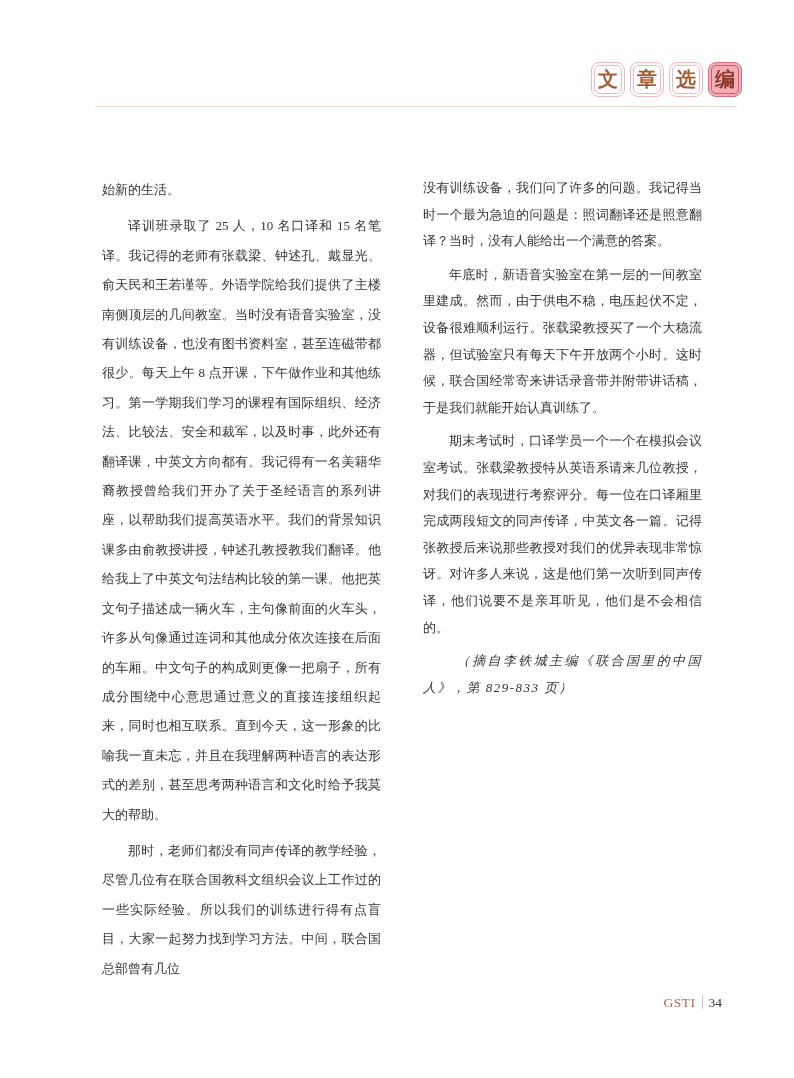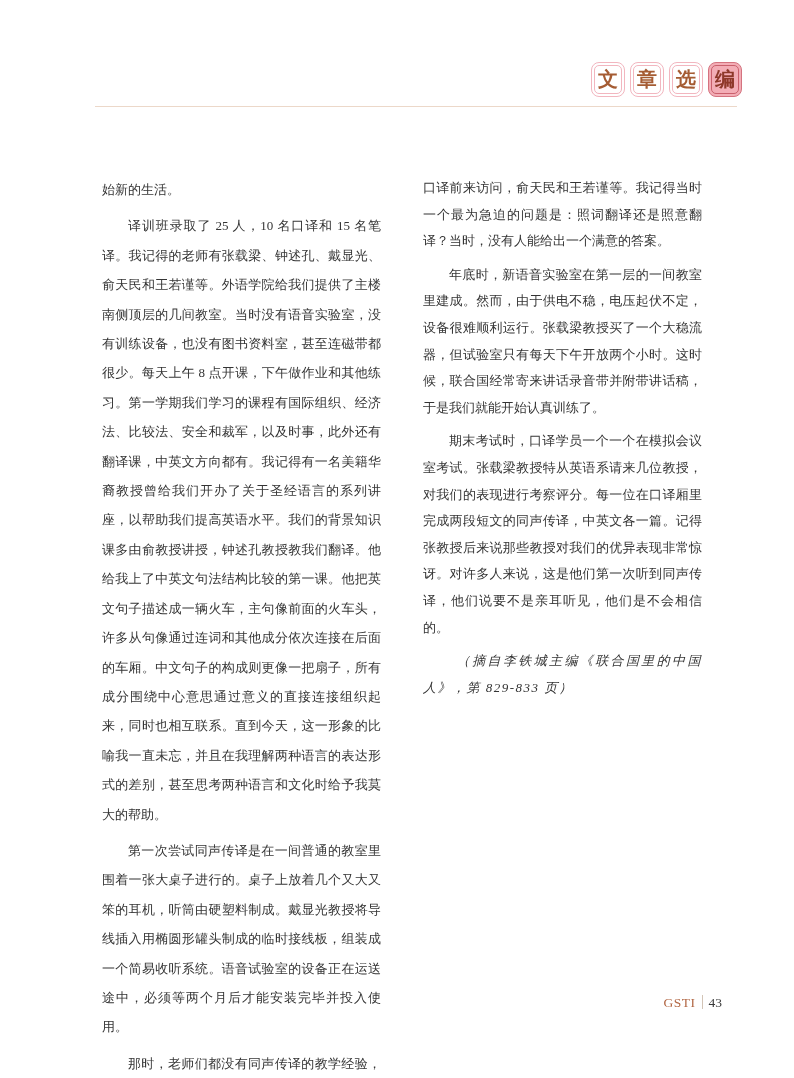--- a/index.html
+++ b/index.html
@@ -116,30 +116,29 @@
     <div class="seal-box filled">
       <div class="inner">编</div>
     </div>
   </div>
   <div class="header-rule"></div>
 
   <div class="columns">
     <div class="col col-left">
       <p>始新的生活。</p>
       <p class="indent">译训班录取了 25 人，10 名口译和 15 名笔译。我记得的老师有张载梁、钟述孔、戴显光、俞天民和王若谨等。外语学院给我们提供了主楼南侧顶层的几间教室。当时没有语音实验室，没有训练设备，也没有图书资料室，甚至连磁带都很少。每天上午 8 点开课，下午做作业和其他练习。第一学期我们学习的课程有国际组织、经济法、比较法、安全和裁军，以及时事，此外还有翻译课，中英文方向都有。我记得有一名美籍华裔教授曾给我们开办了关于圣经语言的系列讲座，以帮助我们提高英语水平。我们的背景知识课多由俞教授讲授，钟述孔教授教我们翻译。他给我上了中英文句法结构比较的第一课。他把英文句子描述成一辆火车，主句像前面的火车头，许多从句像通过连词和其他成分依次连接在后面的车厢。中文句子的构成则更像一把扇子，所有成分围绕中心意思通过意义的直接连接组织起来，同时也相互联系。直到今天，这一形象的比喻我一直未忘，并且在我理解两种语言的表达形式的差别，甚至思考两种语言和文化时给予我莫大的帮助。</p>
-      <p class="indent">第一次尝试同声传译是在一间普通的教室里围着一张大桌子进行的。桌子上放着几个又大又笨的耳机，听筒由硬塑料制成。戴显光教授将导线插入用椭圆形罐头制成的临时接线板，组装成一个简易收听系统。语音试验室的设备正在运送途中，必须等两个月后才能安装完毕并投入使用。</p>
       <p class="indent">那时，老师们都没有同声传译的教学经验，尽管几位有在联合国教科文组织会议上工作过的一些实际经验。所以我们的训练进行得有点盲目，大家一起努力找到学习方法。中间，联合国总部曾有几位</p>
     </div>
     <div class="col col-right">
-      <p>口译前来访问，俞天民和王若谨等。我记得当时一个最为急迫的问题是：照词翻译还是照意翻译？当时，没有人能给出一个满意的答案。</p>
+      <p>没有训练设备，我们问了许多的问题。我记得当时一个最为急迫的问题是：照词翻译还是照意翻译？当时，没有人能给出一个满意的答案。</p>
       <p class="indent">年底时，新语音实验室在第一层的一间教室里建成。然而，由于供电不稳，电压起伏不定，设备很难顺利运行。张载梁教授买了一个大稳流器，但试验室只有每天下午开放两个小时。这时候，联合国经常寄来讲话录音带并附带讲话稿，于是我们就能开始认真训练了。</p>
       <p class="indent">期末考试时，口译学员一个一个在模拟会议室考试。张载梁教授特从英语系请来几位教授，对我们的表现进行考察评分。每一位在口译厢里完成两段短文的同声传译，中英文各一篇。记得张教授后来说那些教授对我们的优异表现非常惊讶。对许多人来说，这是他们第一次听到同声传译，他们说要不是亲耳听见，他们是不会相信的。</p>
       <p class="citation">（摘自李铁城主编《联合国里的中国人》，第 829-833 页）</p>
     </div>
   </div>
 
   <div class="footer">
     <span class="brand">GSTI</span>
     <span class="vdiv"></span>
-    <span class="pageno">43</span>
+    <span class="pageno">34</span>
   </div>
 
 </div>
 
 </body></html>

